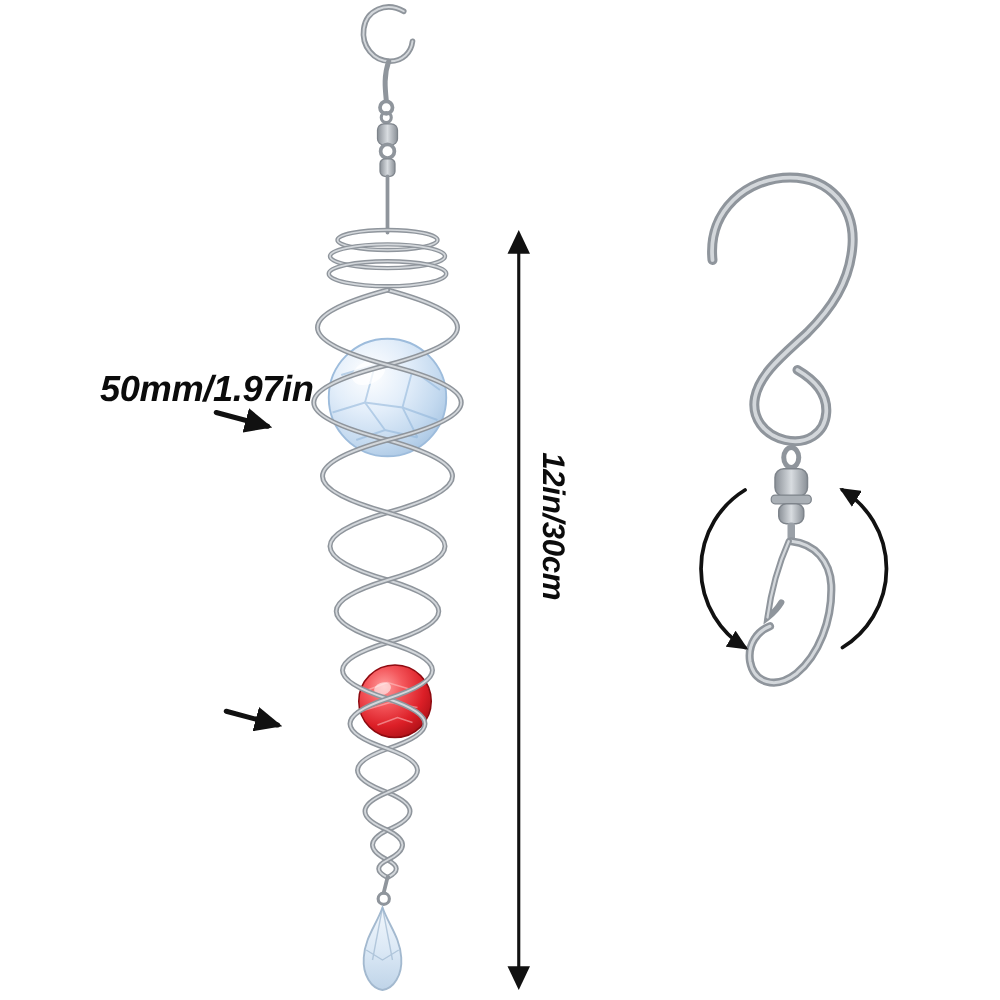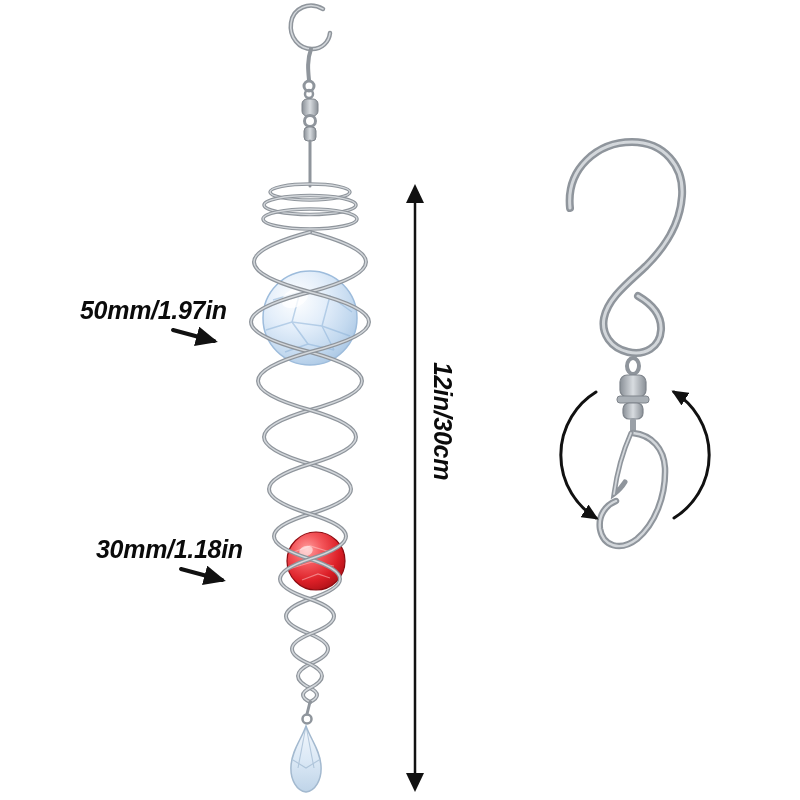--- a/index.html
+++ b/index.html
@@ -3,21 +3,21 @@
 <meta charset="utf-8">
 <style>
   html,body{margin:0;padding:0;background:#fff;}
   .canvas{
     position:relative;width:800px;height:800px;background:#ffffff;
     overflow:hidden;font-family:"Liberation Sans",sans-serif;
   }
   .canvas svg{position:absolute;left:0;top:0;}
   .ann{
     position:absolute;color:#0b0b0b;font-style:italic;font-weight:700;
-    font-size:25px;letter-spacing:-0.3px;white-space:nowrap;
+    font-size:29px;letter-spacing:-0.3px;white-space:nowrap;
   }
   .ann-length{
     left:442px;top:421px;font-size:25px;
     transform:translate(-50%,-50%) rotate(90deg);
   }
   .metal-base{fill:none;stroke:#8f959c;stroke-linecap:round;}
   .metal-hi{fill:none;stroke:#d3d7db;stroke-linecap:round;}
   .blk{stroke:#111;fill:none;stroke-linecap:round;}
 </style>
 </head>
@@ -152,17 +152,16 @@
     </g>
 
     <g>
       <path class="blk" stroke-width="3" marker-end="url(#ah)" d="M596,392 A74,74 0 0 0 596,518"></path>
       <path class="blk" stroke-width="3" marker-end="url(#ah)" d="M674,518 A74,74 0 0 0 674,392"></path>
     </g>
   </svg>
 
   <div class="ann" style="left:80px;top:296px;">50mm/1.97in</div>
 
-  <div class="ann" style="left:96px;top:535px;">30mm/1.18in</div>
 
   <div class="ann ann-length">12in/30cm</div>
 
 </div>
 
 </body></html>

